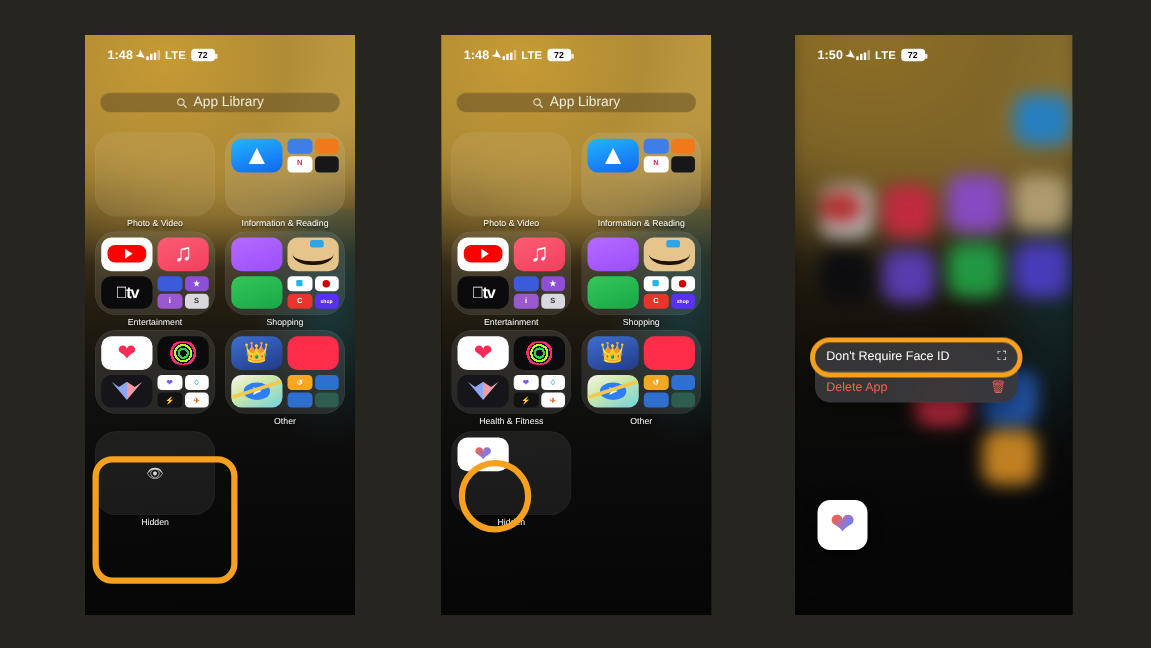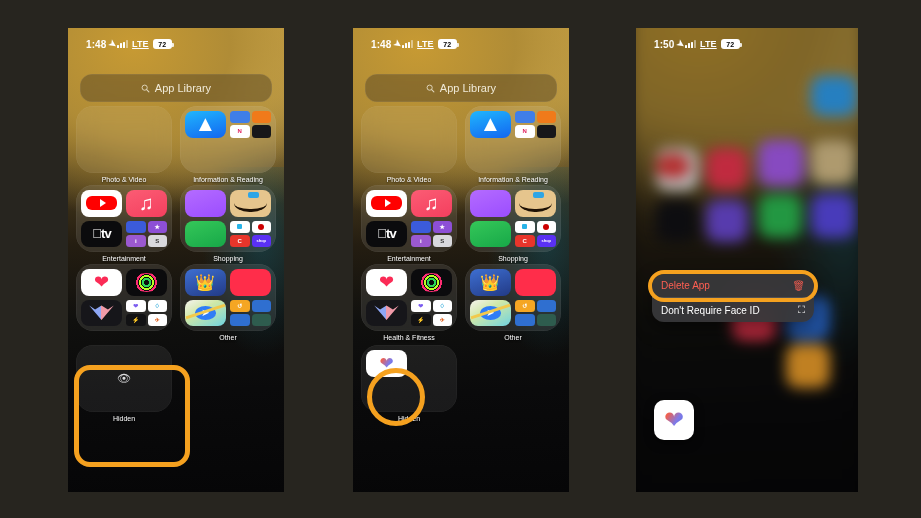--- a/index.html
+++ b/index.html
@@ -37,37 +37,37 @@
   
   .statusbar {
     position: absolute; top: 0; left: 0; right: 0; height: 26px;
     display: flex; align-items: center; 
     padding: 6px 14px 0 18px;
     color: #fff; font-size: 10px; font-weight: bold;
     letter-spacing: .1px;
   }
   .sb-left { display:flex; align-items:center; gap:3px; }
   .loc-arrow { display:inline-block; transform: rotate(35deg); font-size:9px; }
-  .sb-right { display:flex; align-items:center; gap:4px;text-decoration:underline; }
+  .sb-right { display:flex; align-items:center; gap:4px; }
   .bars { display:flex; align-items:flex-end; gap:1px; height:8px; }
   .bars i { display:block; width:2px; background:#fff; border-radius:.5px; }
   .bars i:nth-child(1){height:3px}.bars i:nth-child(2){height:5px}
   .bars i:nth-child(3){height:6.5px}.bars i:nth-child(4){height:8px;background:rgba(255,255,255,.45)}
   .lte { font-size:9px; font-weight:bold; }
   .batt {
     border:1px solid rgba(255,255,255,.85); border-radius:3px;
     width:19px;height:10px; position:relative; display:flex;align-items:center;justify-content:center;
     background: #fff;
   }
   .batt span { font-size:7px; font-weight:bold; color:#000; line-height:1; }
   .batt:after{content:"";position:absolute;right:-3px;top:3px;width:1.5px;height:4px;background:rgba(255,255,255,.85);border-radius:0 1px 1px 0;}
 
   
   .searchpill {
-    position:absolute; top:46px; left:12px; right:12px; height:28px;
+    position:absolute; top:46px; left:12px; right:12px; height:16px;
     background: rgba(80,65,35,.45);
     border-radius: 12px;
     display:flex; align-items:center; justify-content:center; gap:5px;
     color:#f0ead8; font-size:11px;
     backdrop-filter: blur(6px);
     box-shadow: inset 0 0 0 .5px rgba(255,255,255,.12);
   }
   .searchpill svg { opacity:.85; }
 
   
@@ -519,28 +519,28 @@
             <i></i>
           </span>
         <span class="lte">LTE</span>
         <span class="batt">
             <span>72</span>
           </span>
       </div>
     </div>
 
     <div class="ctxmenu">
+      <div class="ctxrow">
+        <span>Don't Require Face ID</span>
+        <span class="ctxicon">⛶</span>
+      </div>
       <div class="ctxrow danger">
         <span>Delete App</span>
         <span class="ctxicon">🗑</span>
       </div>
-      <div class="ctxrow">
-        <span>Don't Require Face ID</span>
-        <span class="ctxicon">⛶</span>
-      </div>
     </div>
 
     <div class="ctxapp">
         <span class="h">❤</span>
       </div>
 
     <div class="hl-pill" style="left: 12px; top: 242px; width: 170px; height: 32px; border-color: rgb(245, 161, 31);"></div>
   </div>
 
 </div>

